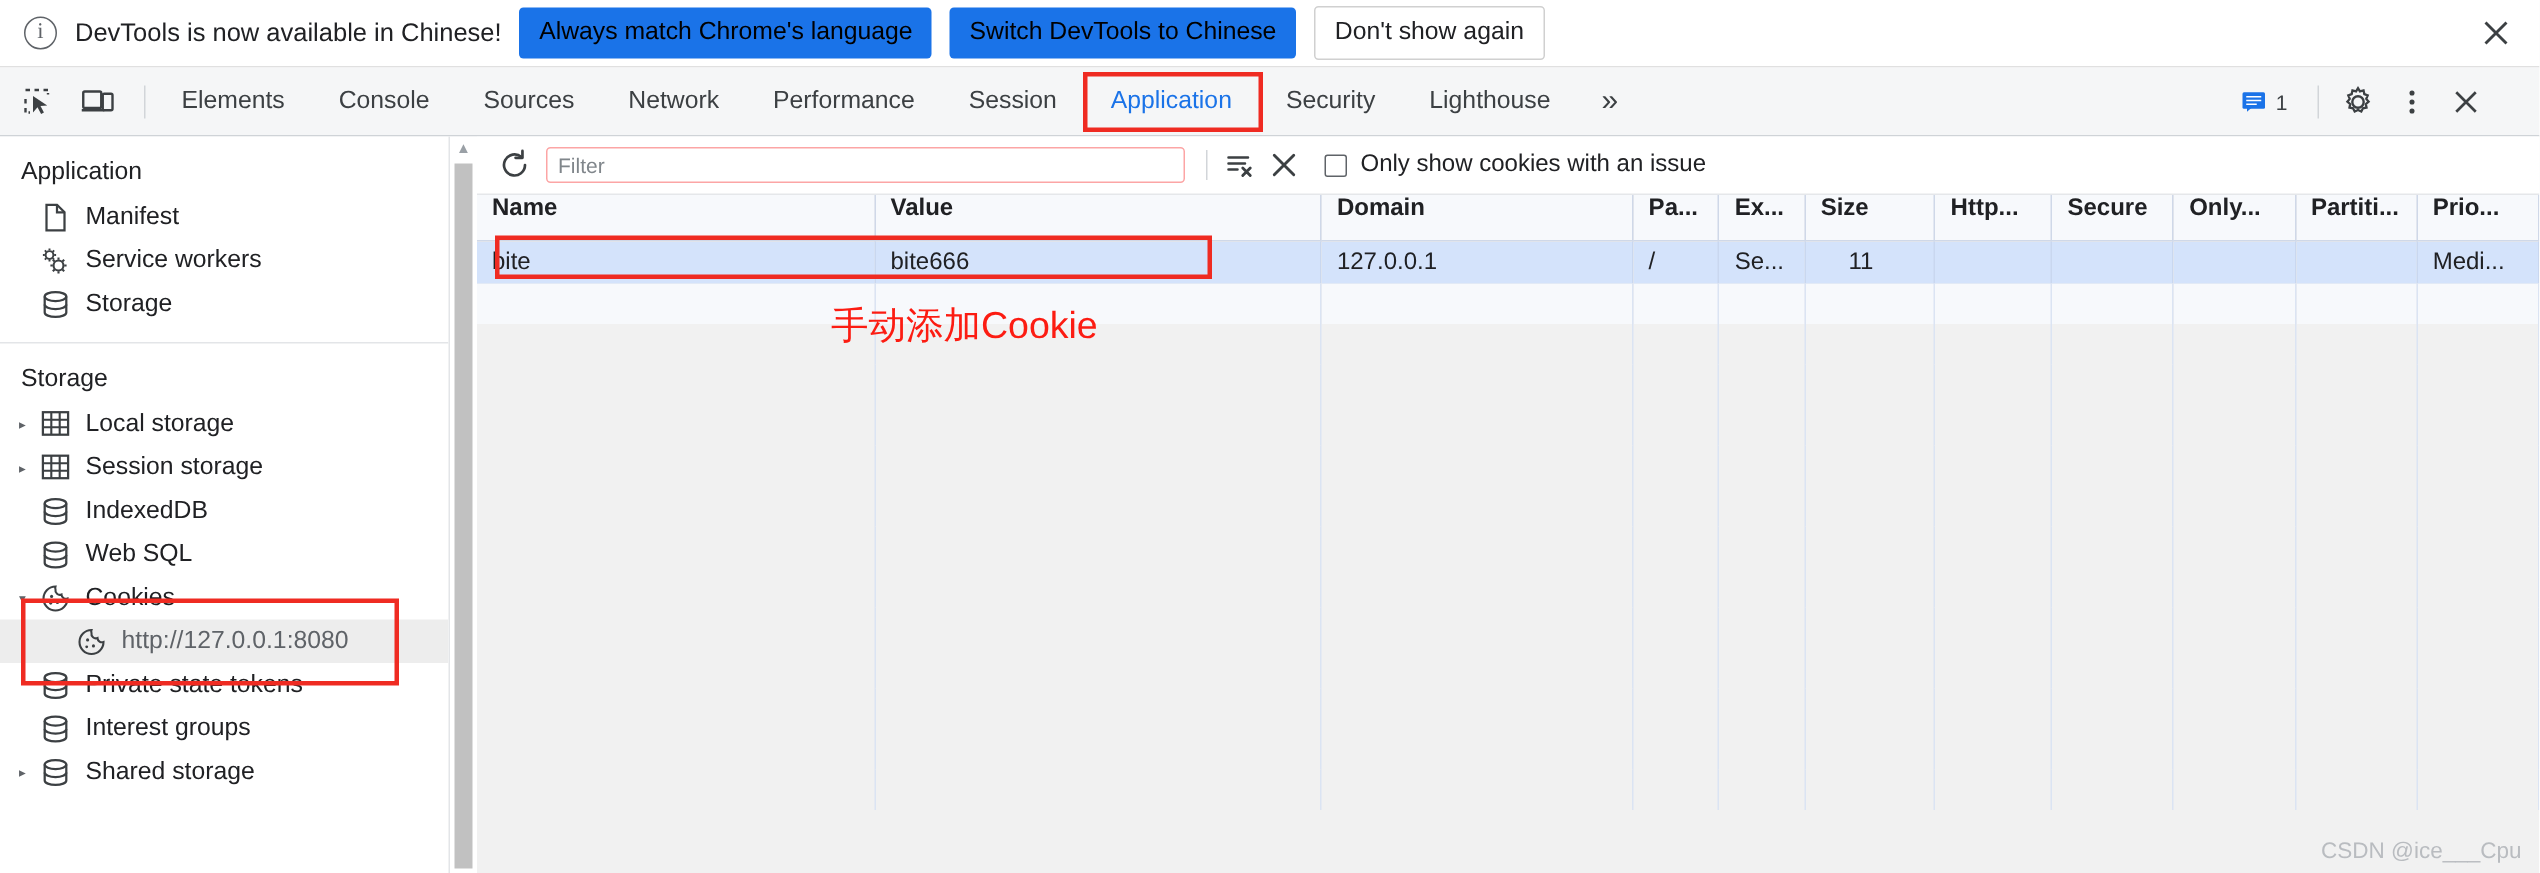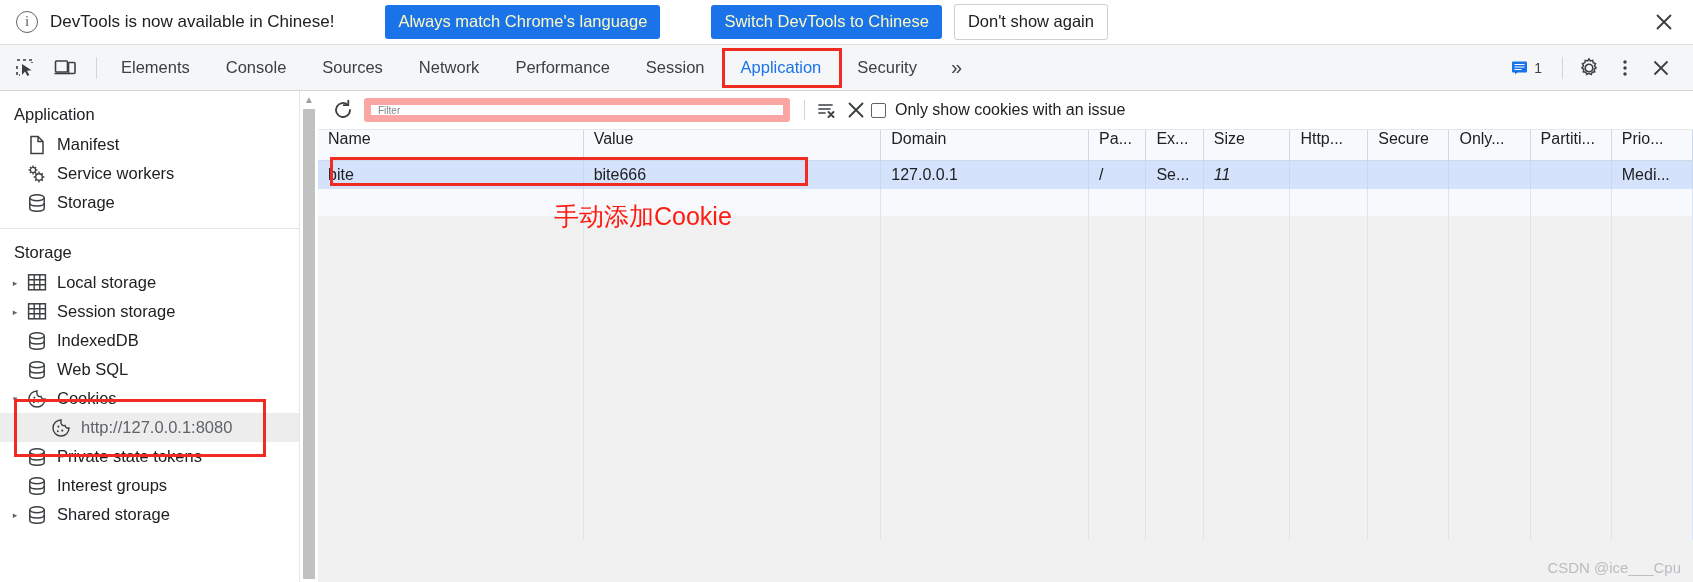--- a/index.html
+++ b/index.html
@@ -38,30 +38,29 @@
     font-family: "Liberation Serif", serif;
     flex: 0 0 auto;
   }
   .infobar-text {
     font-size: 17px;
     color: #202124;
     white-space: nowrap;
   }
   .btn-primary {
     background: #1a73e8;
-    color: #fef9c3;
+    color: #000000;
     border: none;
     border-radius: 3px;
     font-size: 16.5px;
     font-family: "Liberation Sans", sans-serif;
     padding: 7px 13px;
     cursor: pointer;
     white-space: nowrap;
     line-height: 1.2;
-    margin-left: 39px;
   }
   .btn-ghost {
     background: #ffffff;
     color: #202124;
     border: 1px solid #d0d0d0;
     border-radius: 3px;
     font-size: 16.5px;
     font-family: "Liberation Sans", sans-serif;
     padding: 7px 13px;
     cursor: pointer;
@@ -77,21 +76,21 @@
   }
 
   
   .tabstrip {
     position: relative;
     height: 46px;
     background: #f5f6f7;
     border-bottom: 1px solid #cfd3d7;
     display: flex;
     align-items: center;
-    padding: 0 10px 0 10px;
+    padding: 0 27px 0 10px;
   }
   .tool-icons { display: flex; align-items: center; gap: 10px; padding-right: 10px; }
   .tool-icon {
     width: 30px; height: 30px;
     display: flex; align-items: center; justify-content: center;
     cursor: pointer;
     color: #3c4043;
     border-radius: 3px;
   }
   .vsep { width: 1px; height: 22px; background: #d2d5d9; margin: 0 6px; }
@@ -239,35 +238,35 @@
   .fb-icon {
     width: 30px; height: 30px;
     display: flex; align-items: center; justify-content: center;
     color: #3c4043;
     cursor: pointer;
     flex: 0 0 auto;
   }
   .filter-input {
     width: 426px;
     height: 24px;
-    border: 7px solid #fca5a5;
+    border: 1px solid #fca5a5;
     border-radius: 3px;
-    font-size: 10px;
+    font-size: 14px;
     font-family: "Liberation Sans", sans-serif;
     color: #737373;
     padding: 0 7px;
     margin: 0 8px 0 6px;
     background: #ffffff;
     outline: none;
   }
   .filter-input::placeholder { color: #80868b; }
   .fb-sep { width: 1px; height: 20px; background: #d2d5d9; margin: 0 6px; }
   .fb-check {
     display: flex; align-items: center; gap: 9px;
-    margin-left: 0;
+    margin-left: 12px;
     font-size: 16px;
     color: #202124;
     cursor: pointer;
     white-space: nowrap;
   }
   .fb-check .box {
     width: 15px; height: 15px;
     border: 1.5px solid #5f6368;
     border-radius: 2px;
     background: #fff;
@@ -282,42 +281,42 @@
   }
   table.cookies {
     width: 100%;
     border-collapse: collapse;
     table-layout: fixed;
     font-size: 16px;
   }
   table.cookies th {
     background: #f7f9fc;
     color: #202124;
-    font-weight: normal;
+    font-weight: bold;
     text-align: left;
     height: 29px;
     padding: 0 0 12px 10px;
     border-right: 1px solid #cfd8e8;
     border-bottom: 1px solid #cfd8e8;
     white-space: nowrap;
     overflow: hidden;
     font-size: 16px;
     cursor: pointer;
   }
   table.cookies td {
     height: 28px;
     padding: 0 0 0 10px;
     border-right: 1px solid #c9d7ef;
     color: #202124;
     white-space: nowrap;
     overflow: hidden;
     font-size: 16px;
   }
   tr.datarow { background: #d4e3fb; }
-  tr.datarow td.num { text-align: left; padding-right: 22px; font-style: italic; }
+  tr.datarow td.num { text-align: center; padding-right: 22px; }
   tr.filler td {
     background: #f7f9fc;
     border-right: 1px solid #dbe4f3;
     height: 27px;
   }
   tr.filler.alt td { background: #f1f1f1; }
 
   
   .row-hl {
     position: absolute;
@@ -405,20 +404,23 @@
           <span>Performance</span>
         </div>
       <div class="tab">
           <span>Session</span>
         </div>
       <div class="tab active" id="tab-application">
           <span>Application</span>
         </div>
       <div class="tab">
           <span>Security</span>
+        </div>
+      <div class="tab">
+          <span>Lighthouse</span>
         </div>
       <div class="tab-more">»</div>
     </div>
 
     <div class="tabstrip-right">
       <div class="msg-count">
         <svg width="18" height="16" viewBox="0 0 18 16">
           <rect x="1" y="1.5" width="15" height="11" rx="1" fill="#1a73e8"></rect>
           <path d="M4 14.5 L4 11 L8 11 Z" fill="#1a73e8"></path>
           <path d="M3.5 4.5 h10 M3.5 7 h10 M3.5 9.5 h7" stroke="#ffffff" stroke-width="1"></path>

